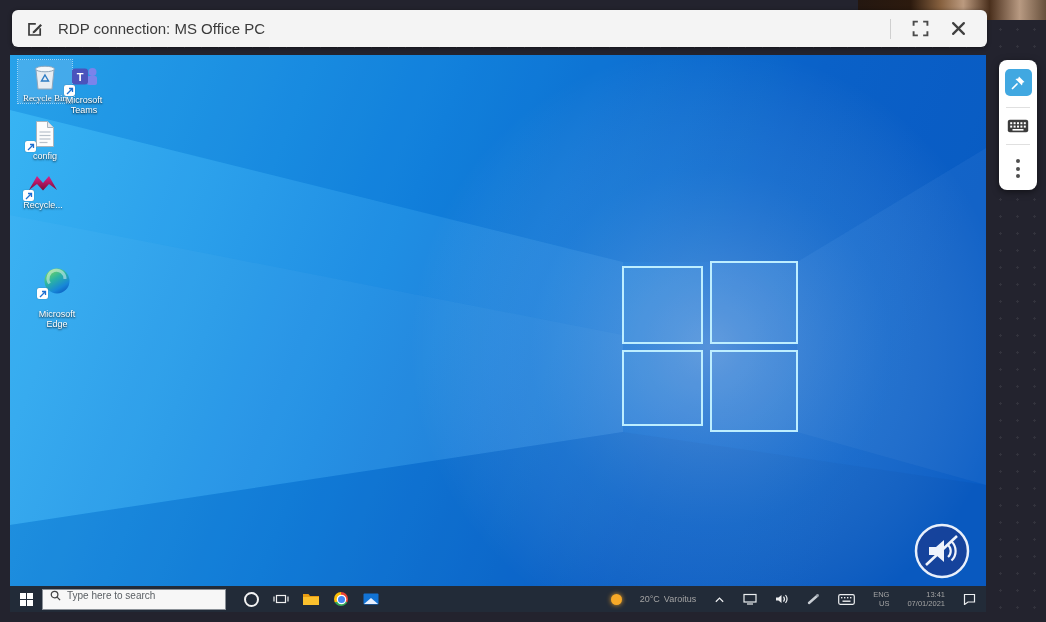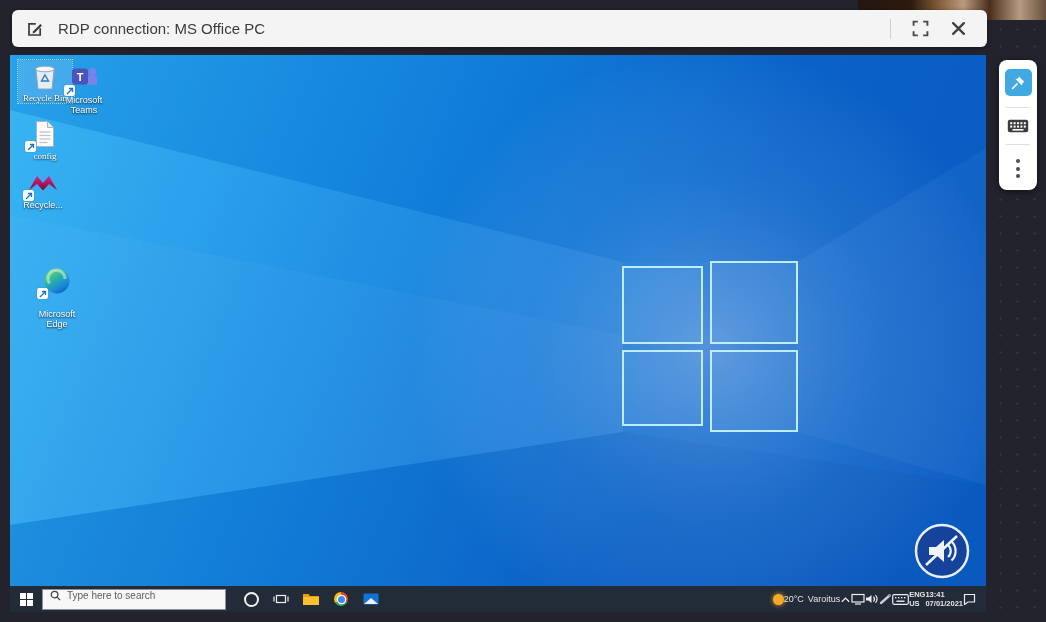--- a/index.html
+++ b/index.html
@@ -63,25 +63,25 @@
   }
   .searchbox .ph{font-size:10px;color:#5b6065;white-space:nowrap;}
   .tb-icons{display:flex;align-items:center;gap:12px;margin-left:16px;}
   .tb-app{width:18px;height:18px;display:flex;align-items:center;justify-content:center;cursor:pointer;}
   .cortana-ring{width:11px;height:11px;border:2px solid #f2f2f2;border-radius:50%;}
   .chrome-ball{width:14px;height:14px;border-radius:50%;position:relative;
     background:conic-gradient(#ea4335 0 33%,#34a853 33% 66%,#fbbc05 66% 100%);}
   .chrome-ball::after{content:"";position:absolute;inset:3.5px;background:#4285f4;border-radius:50%;
     box-shadow:0 0 0 1.3px #fff;}
 
-  .tray{margin-left:auto;display:flex;align-items:center;gap:0;padding-right:10px;color:#e5e5e5;}
+  .tray{margin-left:auto;display:flex;align-items:center;gap:18px;padding-right:10px;color:#a3a3a3;}
   .tray-ic{display:flex;align-items:center;justify-content:center;cursor:pointer;}
   .sun{width:11px;height:11px;border-radius:50%;background:#f7a928;box-shadow:0 0 5px rgba(247,169,40,.9);}
   .weather-text{font-size:9px;display:flex;gap:4px;cursor:pointer;}
-  .stack2{display:flex;flex-direction:column;align-items:flex-start;font-size:7.5px;line-height:1.25;cursor:pointer;font-weight:bold;}
+  .stack2{display:flex;flex-direction:column;align-items:flex-end;font-size:7.5px;line-height:1.25;cursor:pointer;}
 
   
   .side-panel{
     position:absolute;left:999px;top:60px;width:38px;
     background:#fff;border-radius:8px;box-shadow:0 2px 7px rgba(0,0,0,.5);
     display:flex;flex-direction:column;align-items:center;padding:9px 0;z-index:5;
   }
   .pin-btn{width:27px;height:27px;border-radius:5px;background:#41a8e1;display:flex;align-items:center;justify-content:center;cursor:pointer;}
   .sp-div{width:24px;height:1px;background:#e0e0e0;margin:11px 0;}
   .kb-btn{cursor:pointer;display:flex;}
@@ -171,21 +171,21 @@
         </svg>
         <span class="badge">
           <svg width="8" height="8" viewBox="0 0 8 8">
               <path d="M1 7 L6 2 M3 1.5 H6.5 V5" stroke="#1d6fd1" stroke-width="1.3" fill="none"></path>
             </svg>
         </span>
       </span>
       <span class="desk-label">Microsoft Teams</span>
     </div>
 
-    <div class="desk-icon" style="left:8px;top:63px;font-family:Liberation Serif, serif;">
+    <div class="desk-icon" style="left:8px;top:63px;">
       <span class="art">
         <svg width="22" height="28" viewBox="0 0 22 28">
           <path d="M2.5 1.5 h11 l6 6 v19 h-17 z" fill="#fdfdfd" stroke="#a9b4bd"></path>
           <path d="M13.5 1.5 v6 h6" fill="#e4e9ee" stroke="#a9b4bd"></path>
           <g stroke="#b9c2cb" stroke-width="1.2">
             <line x1="5.5" y1="12" x2="16.5" y2="12"></line>
             <line x1="5.5" y1="15.5" x2="16.5" y2="15.5"></line>
             <line x1="5.5" y1="19" x2="16.5" y2="19"></line>
             <line x1="5.5" y1="22.5" x2="13.5" y2="22.5"></line>
           </g>

